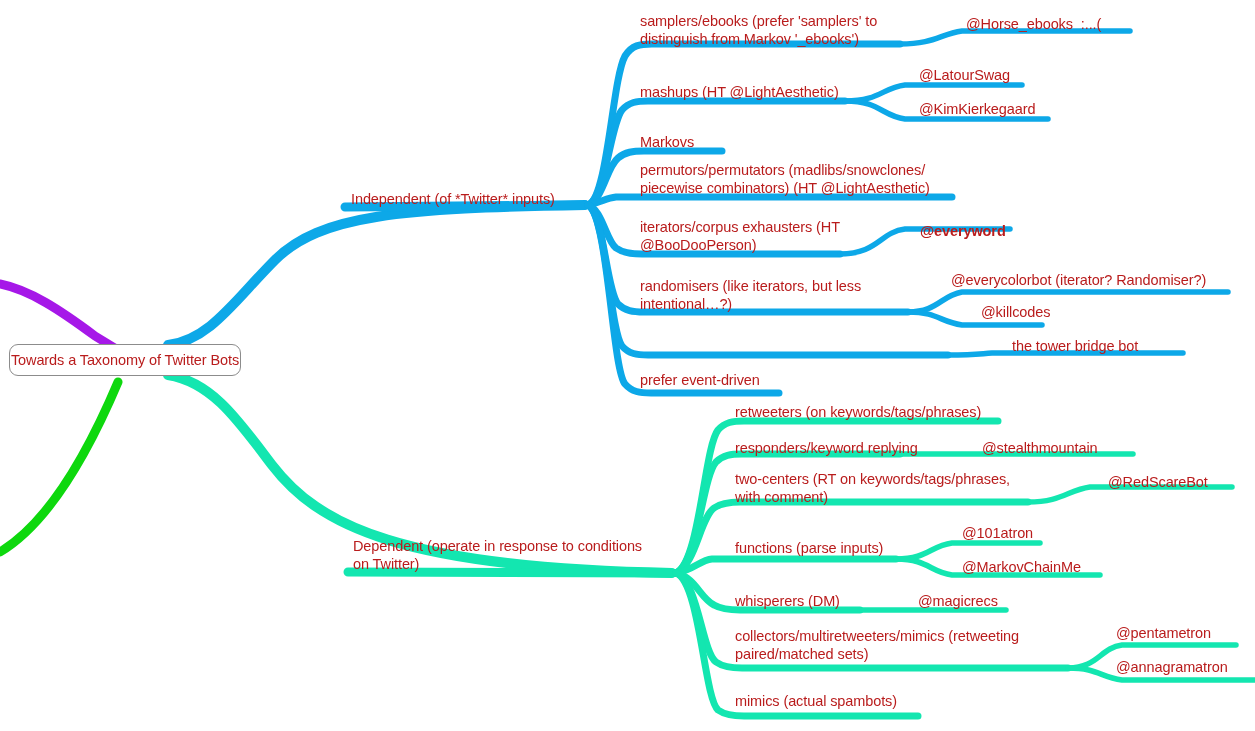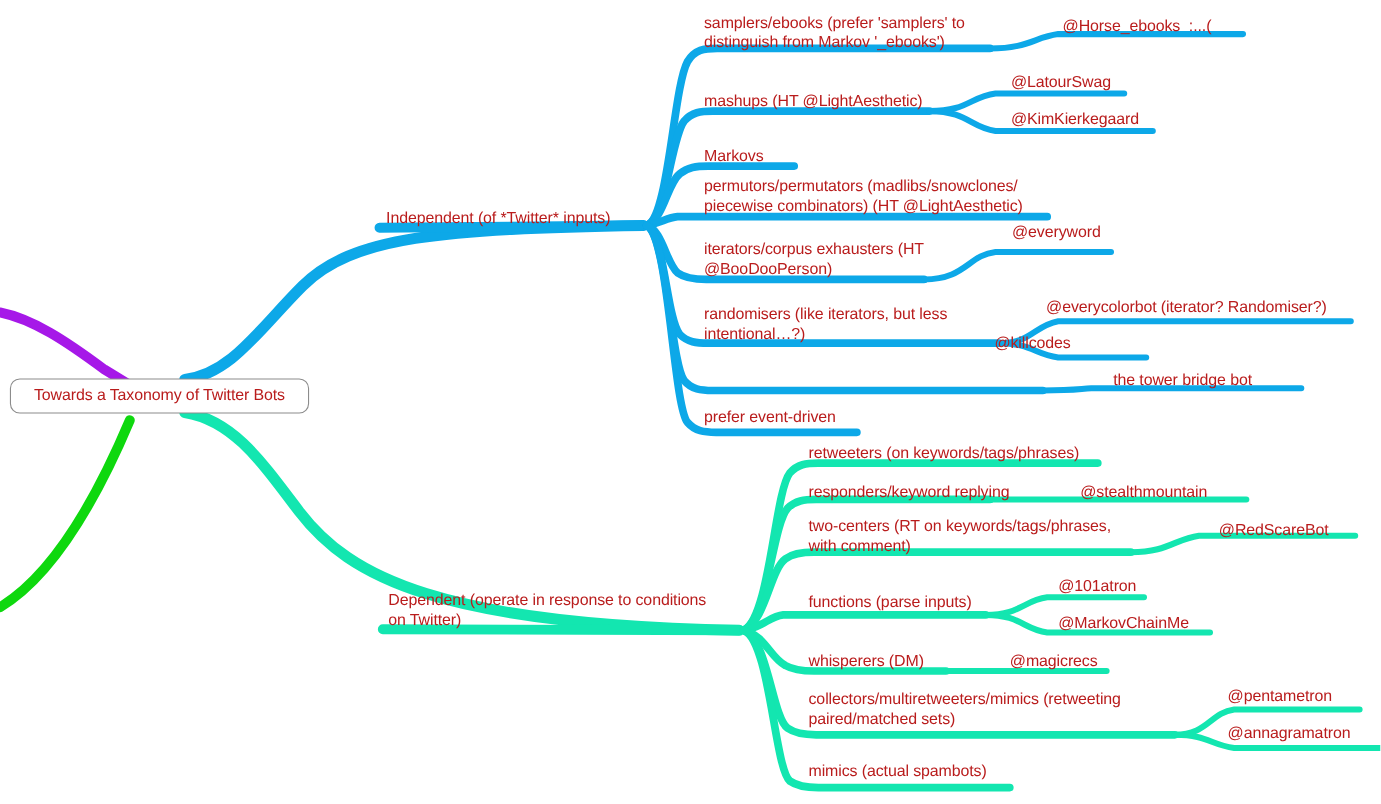--- a/index.html
+++ b/index.html
@@ -39,21 +39,21 @@
     font-size: 14.5px;
     line-height: 18px;
     color: #b91c1c;
     white-space: pre;
     letter-spacing: -0.1px;
   }
   .root-box {
     position: absolute;
     left: 9px;
     top: 344px;
-    width: 272px;
+    width: 232px;
     height: 32px;
     box-sizing: border-box;
     border: 1.6px solid #8c8c8c;
     border-radius: 9px;
     background: #ffffff;
     display: flex;
     align-items: center;
     justify-content: center;
   }
   .root-box .node-label {
@@ -144,26 +144,26 @@
   <div class="node-label" style="left:919px; top:66px;">@LatourSwag</div>
   <div class="node-label" style="left:919px; top:100px;">@KimKierkegaard</div>
 
   <div class="node-label" style="left:640px; top:133px;">Markovs</div>
 
   <div class="node-label" style="left:640px; top:161px;">permutors/permutators (madlibs/snowclones/
 piecewise combinators) (HT @LightAesthetic)</div>
 
   <div class="node-label" style="left:640px; top:218px;">iterators/corpus exhausters (HT
 @BooDooPerson)</div>
-  <div class="node-label" style="left:920px; top:202px;">@everyword</div>
+  <div class="node-label" style="left:920px; top:222px;font-weight:bold;">@everyword</div>
 
   <div class="node-label" style="left:640px; top:277px;">randomisers (like iterators, but less
 intentional…?)</div>
   <div class="node-label" style="left:951px; top:271px;">@everycolorbot (iterator? Randomiser?)</div>
-  <div class="node-label" style="left:904px; top:303px;text-align:center;">@killcodes</div>
+  <div class="node-label" style="left:981px; top:303px;text-align:center;">@killcodes</div>
 
   <div class="node-label" style="left:1012px; top:337px;">the tower bridge bot</div>
 
   <div class="node-label" style="left:640px; top:371px;">prefer event-driven</div>
 
   <div class="node-label" style="left:735px; top:403px;">retweeters (on keywords/tags/phrases)</div>
 
   <div class="node-label" style="left:735px; top:439px;">responders/keyword replying</div>
   <div class="node-label" style="left:982px; top:439px;">@stealthmountain</div>
 

